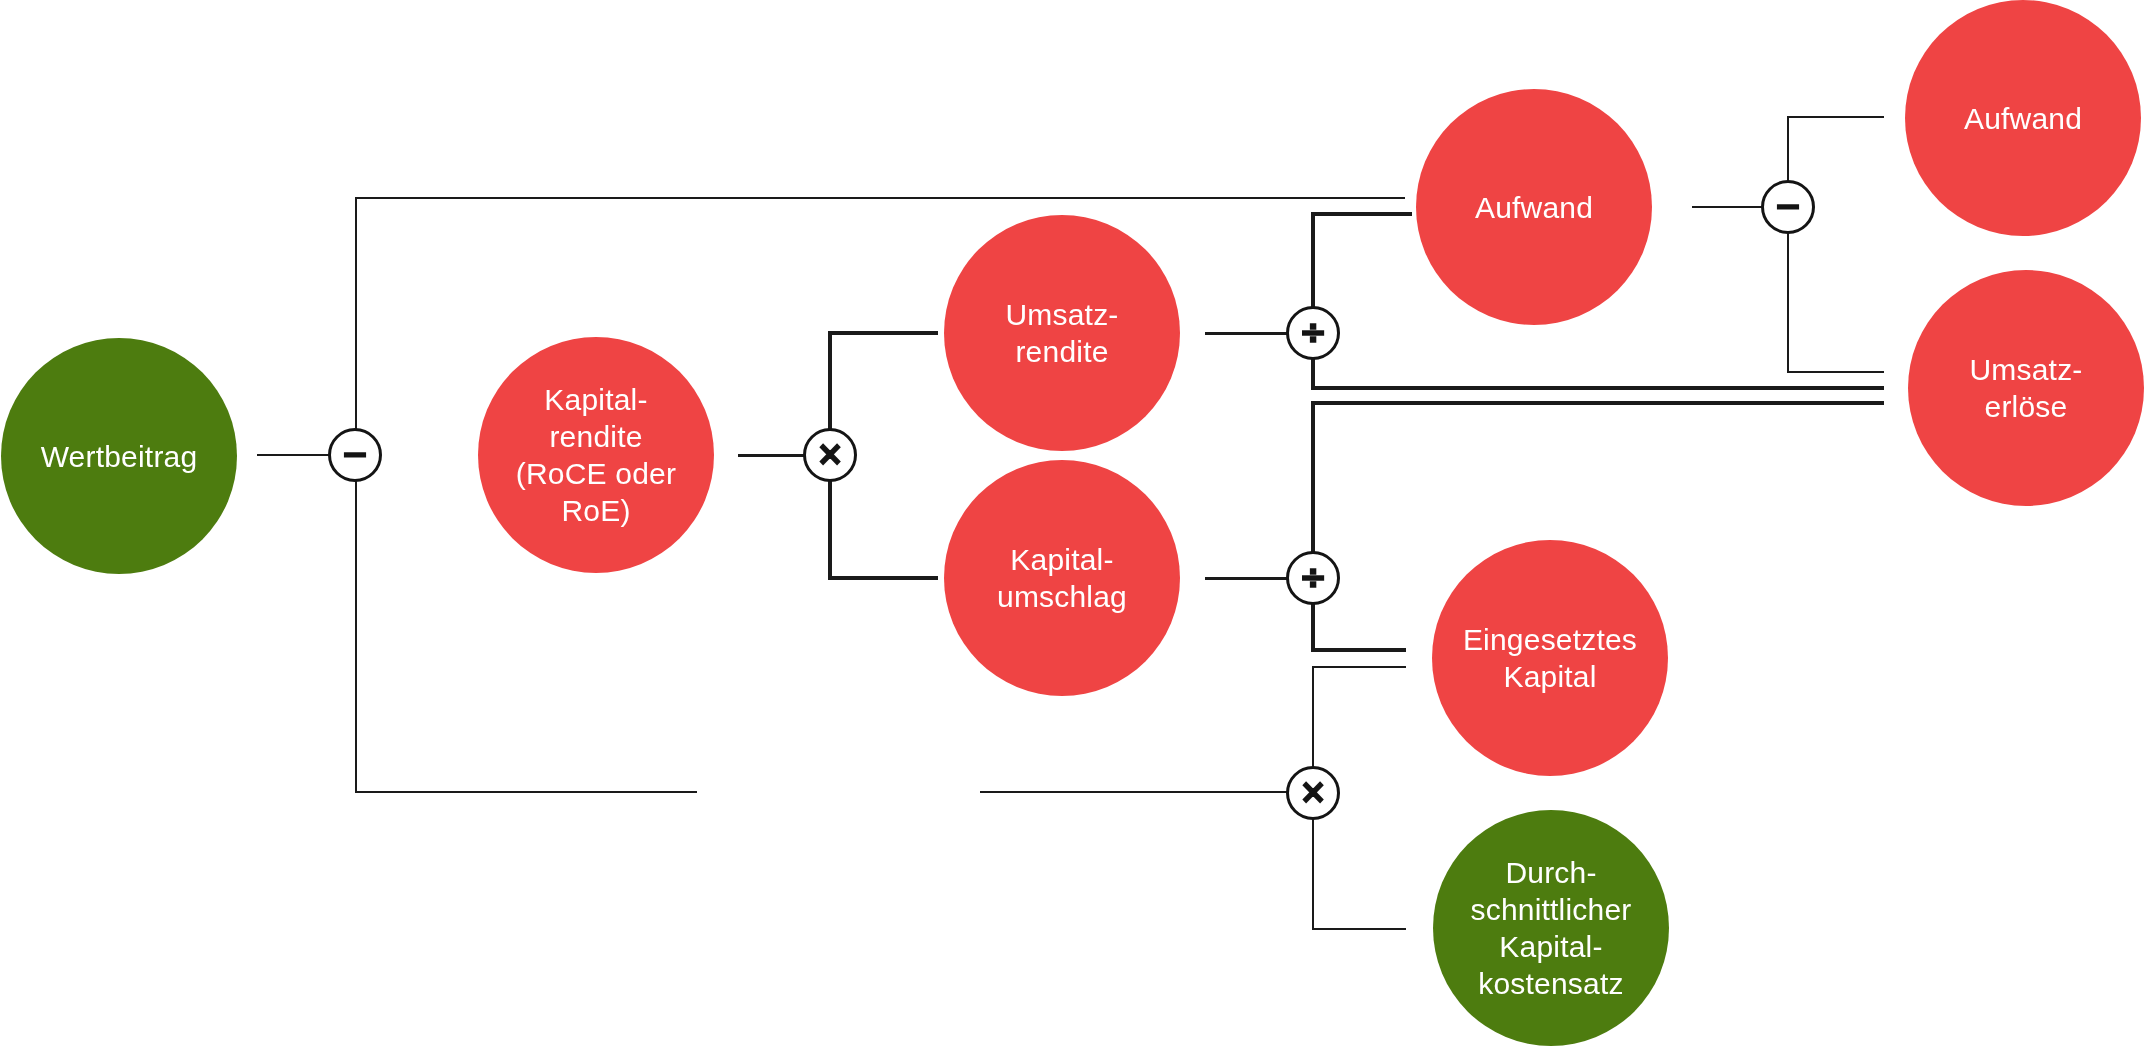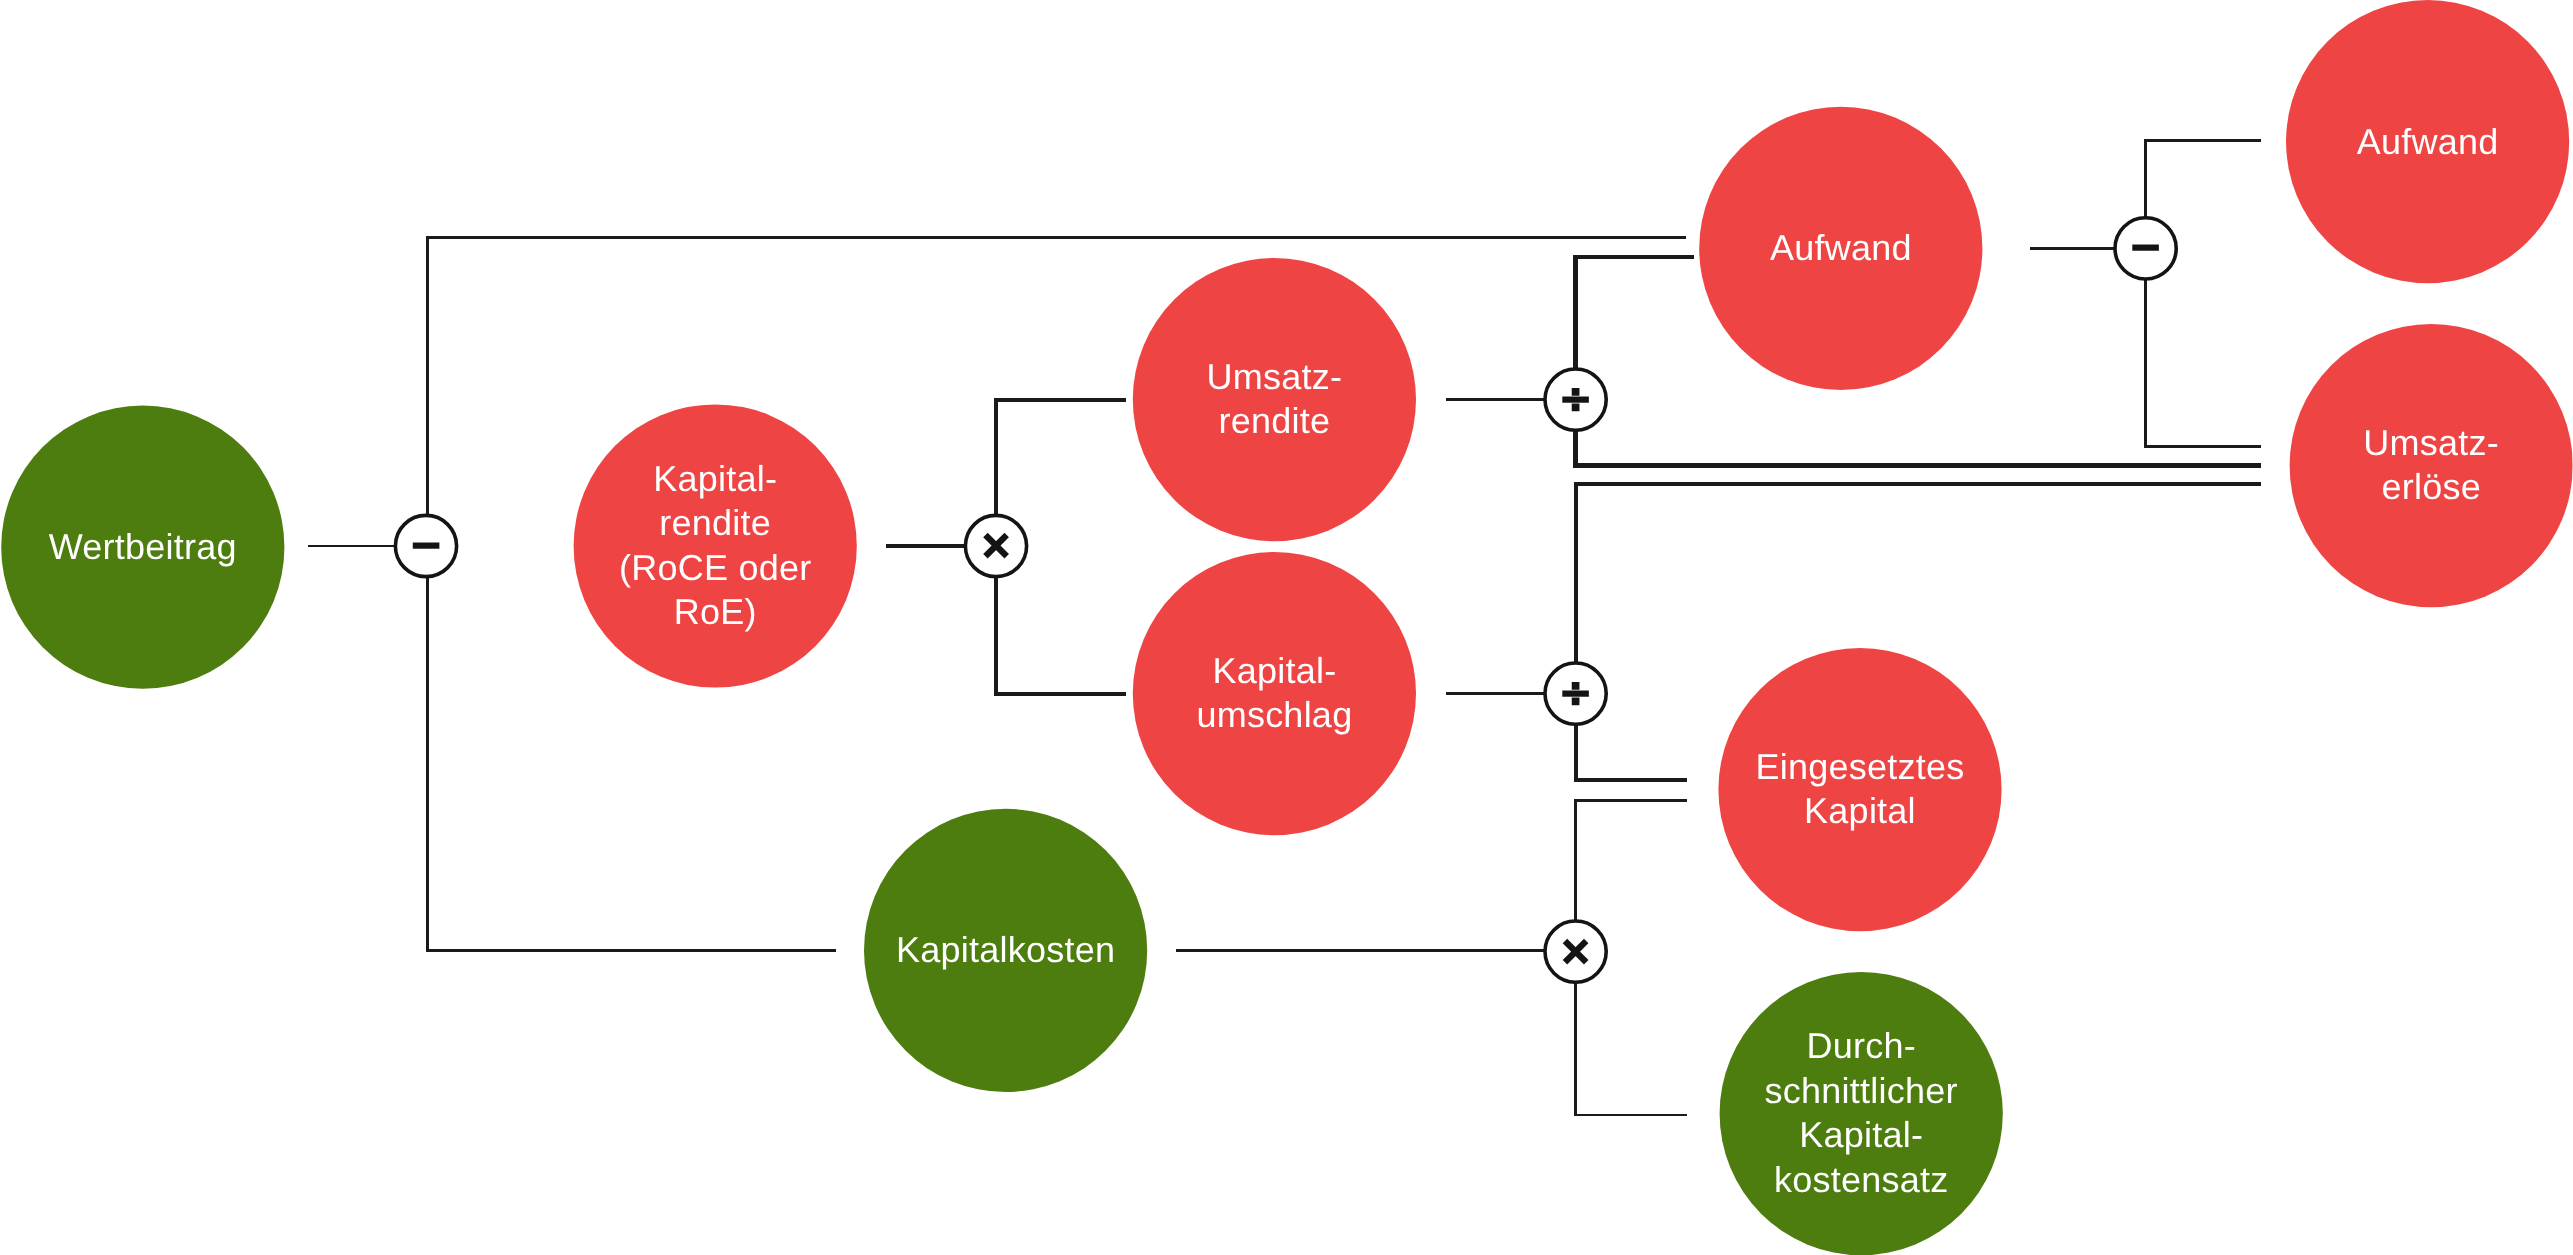--- a/index.html
+++ b/index.html
@@ -118,23 +118,20 @@
   <div class="node navy" style="left:1908px; top:270px;">
     <span class="label">Umsatz-
 erlöse</span>
   </div>
 
   <div class="node navy" style="left:1432px; top:540px;">
     <span class="label">Eingesetztes
 Kapital</span>
   </div>
 
-  <div class="node blue" style="left:720px; top:674px;">
-    <span class="label">Kapitalkosten</span>
-  </div>
 
   <div class="node blue" style="left:1433px; top:810px;">
     <span class="label">Durch-
 schnittlicher
 Kapital-
 kostensatz</span>
   </div>
 
   <div class="op" style="left:328px; top:428px;">
     <span class="sym">−</span>

